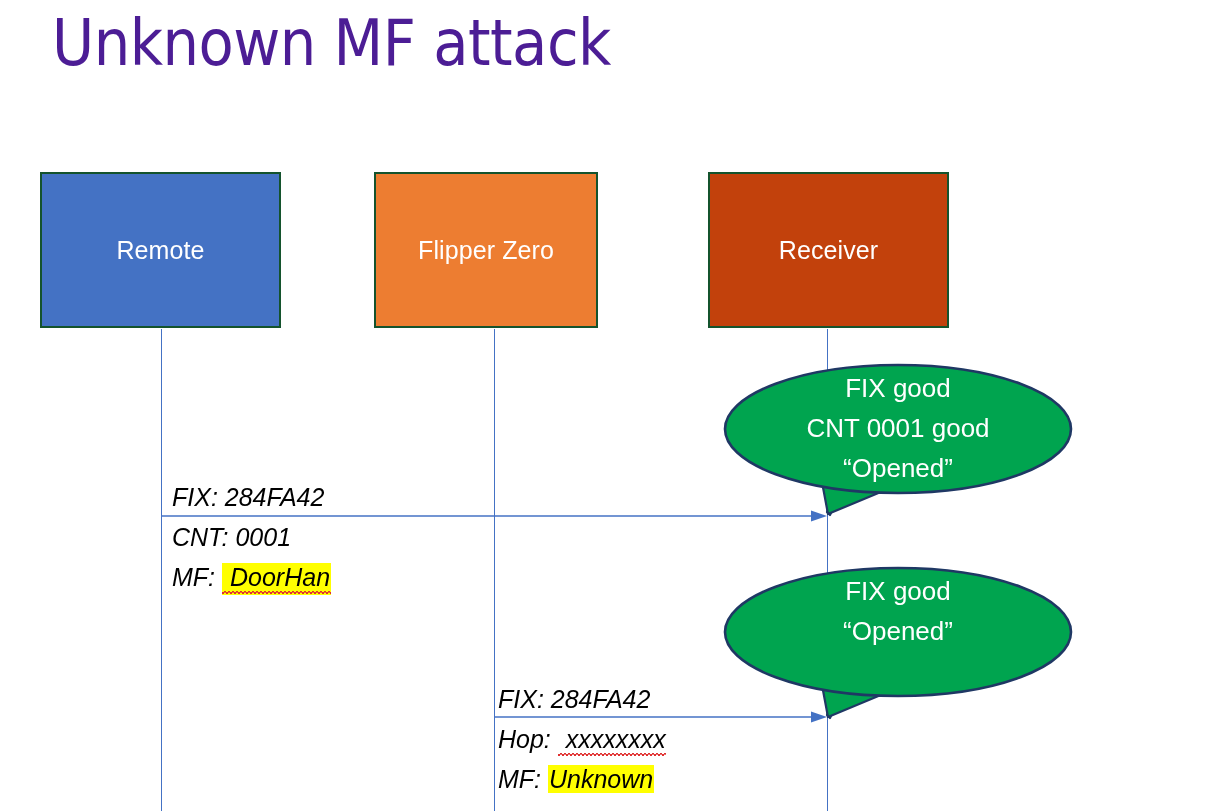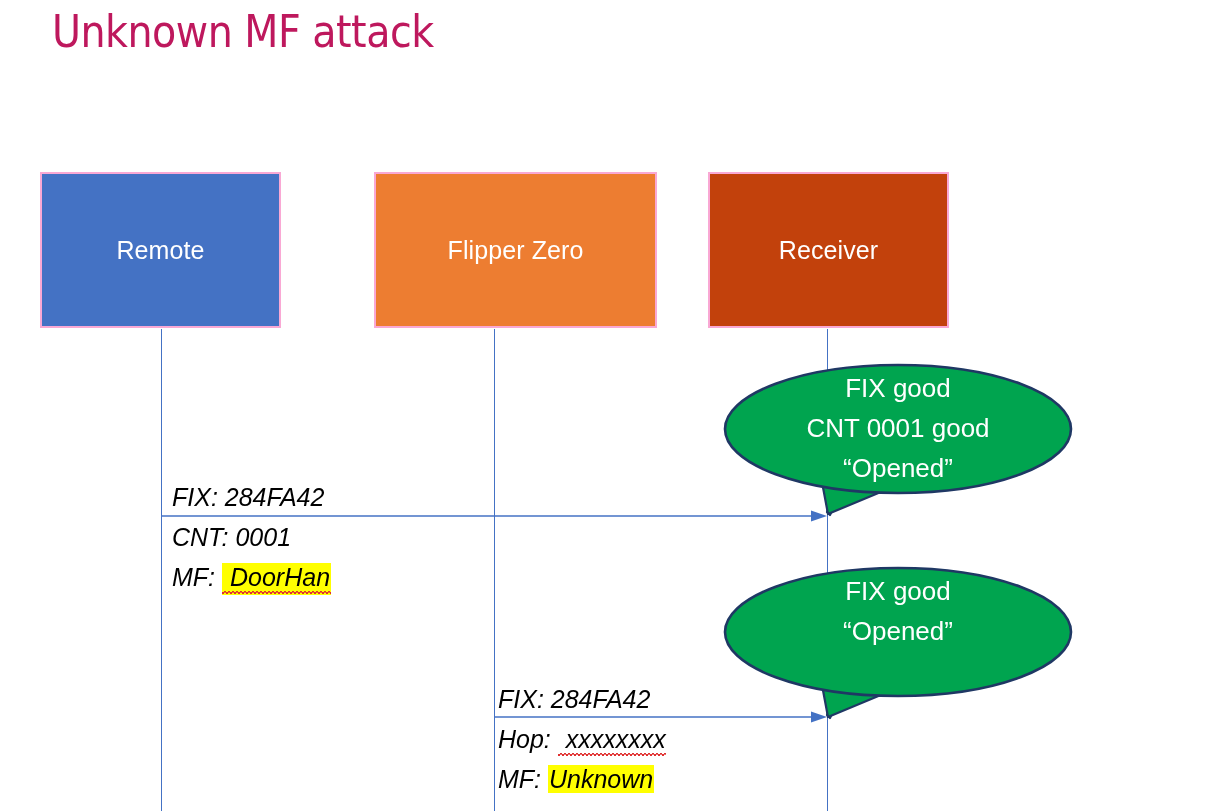--- a/index.html
+++ b/index.html
@@ -17,41 +17,41 @@
     height: 811px;
     background: #ffffff;
     overflow: hidden;
   }
 
   
   .slide-title {
     position: absolute;
     left: 52px;
     top: 6px;
-    font-size: 44px;
+    font-size: 64px;
     font-weight: 400;
     letter-spacing: -0.5px;
-    color: #be185d;
+    color: #4c1d95;
     white-space: nowrap;
     font-family: "DejaVu Sans Condensed", "Liberation Sans Narrow", "Liberation Sans", sans-serif;
     font-stretch: condensed;
   }
 
   
   .lifeline {
     position: absolute;
     width: 1px;
     background: #4472C4;
   }
 
   
   .actor-box {
     position: absolute;
     box-sizing: border-box;
-    border: 2px solid #f9a8d4;
+    border: 2px solid #14532d;
     display: flex;
     align-items: center;
     justify-content: center;
   }
   .actor-label {
     color: #ffffff;
     font-size: 25px;
     line-height: 1;
     font-weight: 400;
     letter-spacing: 0.1px;
@@ -116,21 +116,21 @@
   <div class="slide-title">Unknown MF attack</div>
 
   <div class="lifeline" style="left:161px; top:329px; height:482px;"></div>
   <div class="lifeline" style="left:494px; top:329px; height:482px;"></div>
   <div class="lifeline" style="left:827px; top:329px; height:482px;"></div>
 
   <div class="actor-box" id="box-remote" style="left:40px; top:172px; width:241px; height:156px;">
     <span class="actor-label">Remote</span>
   </div>
 
-  <div class="actor-box" id="box-flipper" style="left:374px; top:172px; width:283px; height:156px;">
+  <div class="actor-box" id="box-flipper" style="left:374px; top:172px; width:224px; height:156px;">
     <span class="actor-label">Flipper Zero</span>
   </div>
 
   <div class="actor-box" id="box-receiver" style="left:708px; top:172px; width:241px; height:156px;">
     <span class="actor-label">Receiver</span>
   </div>
 
   <div class="msg-arrow" style="left:161px; top:509px; width:667px;">
     <svg width="667" height="14" viewBox="0 0 667 14">
       <line x1="0" y1="7" x2="653" y2="7" stroke="#4472C4" stroke-width="1.4"></line>

